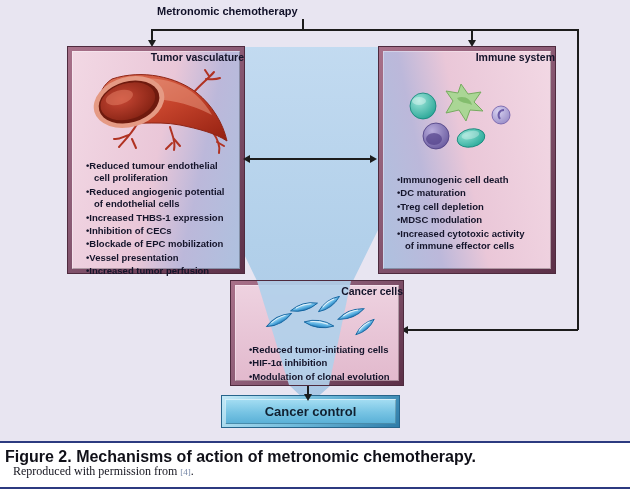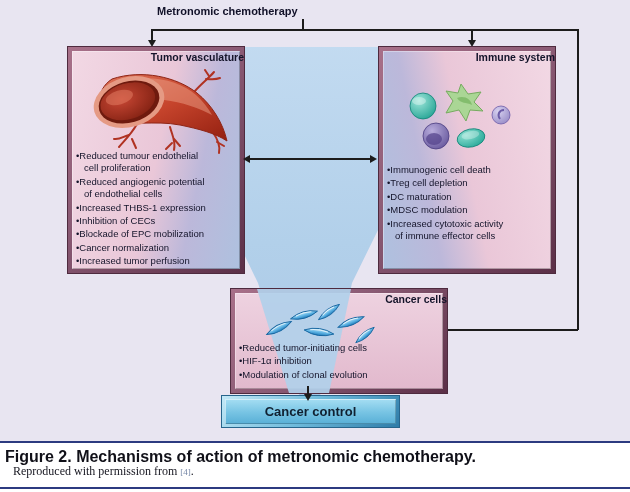--- a/index.html
+++ b/index.html
@@ -25,22 +25,22 @@
   
   .pinkbox{position:absolute;background:linear-gradient(135deg,#a87089 0%,#8a5a74 45%,#5b2f47 100%);
            border:1px solid #4e2a3e;}
   .pinkbox .face{position:absolute;inset:4px;
            box-shadow:inset 1px 1px 0 rgba(255,255,255,.35),inset -1px -1px 0 rgba(0,0,0,.25);}
   .face-left{background:linear-gradient(102deg,#f2d8e4 0%,#eac7d8 50%,#bcb8da 72%,#aec1df 100%);}
   .face-right{background:linear-gradient(258deg,#f2d8e4 0%,#eac7d8 50%,#bcb8da 72%,#aec1df 100%);}
   .face-cancer{background:linear-gradient(180deg,#eed2e0 0%,#e2b9cd 100%);}
   .box-title{position:absolute;left:0;right:0;top:4px;text-align:right;
              font-weight:bold;font-size:10.5px;color:#14142a;z-index:3;}
-  .bullets{position:absolute;z-index:3;margin:0;padding:0;list-style:none;
-           font-size:9.5px;line-height:12.4px;color:#14142a;}
+  .bullets{position:absolute;z-index:3;margin:10px;padding:0;list-style:none;
+           font-size:9.5px;line-height:12.4px;color:#14142a;font-weight:bold;}
   .bullets li{padding-left:8px;text-indent:-8px;white-space:pre-line;margin:0 0 1px 0;}
   .bullets li::before{content:"\2022 ";}
 
   .cancer-funnel{position:absolute;inset:0;z-index:1;background:rgba(177,208,234,.92);
            clip-path:polygon(26px 0,120px 0,98px 100%,58px 100%);}
 
   
   .bluebox{position:absolute;left:221px;top:395px;width:177px;height:31px;
            background:linear-gradient(135deg,#c4e9f7 0%,#6db9da 50%,#2e7ca8 100%);
            border:1px solid #27658c;}
@@ -126,21 +126,21 @@
       </g>
     </svg>
     <ul class="bullets" style="left:8px;top:103px;width:152px;">
       <li>Reduced tumour endothelial
 cell proliferation</li>
       <li>Reduced angiogenic potential
 of endothelial cells</li>
       <li>Increased THBS-1 expression</li>
       <li>Inhibition of CECs</li>
       <li>Blockade of EPC mobilization</li>
-      <li>Cancer normalization</li>
+      <li>Vessel presentation</li>
       <li>Increased tumor perfusion</li>
     </ul>
   </div>
 
   <div class="pinkbox" style="left:378px;top:46px;width:176px;height:226px;">
     <div class="face face-right"></div>
     <div class="box-title">Immune system</div>
     <svg class="illus" style="left:10px;top:35px;" width="150" height="78" viewBox="0 0 150 78">
       <defs>
         <radialGradient id="tg" cx="0.35" cy="0.3" r="0.9">
@@ -168,29 +168,29 @@
       <ellipse cx="45" cy="57" rx="8" ry="6" fill="#52428a" opacity="0.7"></ellipse>
       <g transform="rotate(-12 82 56)">
         <ellipse cx="82" cy="56" rx="14" ry="9" fill="url(#dg)" stroke="#0f8376" stroke-width="0.8"></ellipse>
         <ellipse cx="82" cy="53" rx="9" ry="4" fill="#ffffff" opacity="0.3"></ellipse>
       </g>
       <circle cx="112" cy="33" r="9" fill="url(#sg)" stroke="#6c5ca8" stroke-width="0.8"></circle>
       <path d="M115,28 C110,28 108,33 111,37" stroke="#6c5ca8" stroke-width="2" fill="none"></path>
     </svg>
     <ul class="bullets" style="left:8px;top:117px;width:160px;">
       <li>Immunogenic cell death</li>
+      <li>DC maturation</li>
       <li>Treg cell depletion</li>
-      <li>DC maturation</li>
       <li>MDSC modulation</li>
       <li>Increased cytotoxic activity
 of immune effector cells</li>
     </ul>
   </div>
 
-  <div class="pinkbox" style="left:230px;top:288px;width:172px;height:104px;padding-left:44px;">
+  <div class="pinkbox" style="left:230px;top:280px;width:172px;height:104px;">
     <div class="face face-cancer"></div>
     <div class="cancer-funnel"></div>
     <div class="box-title">Cancer cells</div>
     <svg class="illus" style="left:30px;top:15px;" width="120" height="40" viewBox="0 0 120 40">
       <defs>
         <linearGradient id="cg" x1="0" y1="0" x2="0" y2="1">
           <stop offset="0" stop-color="#c2e7f8"></stop>
             <stop offset="0.55" stop-color="#5fb4e4"></stop>
           <stop offset="1" stop-color="#1e79b8"></stop>
         </linearGradient>

